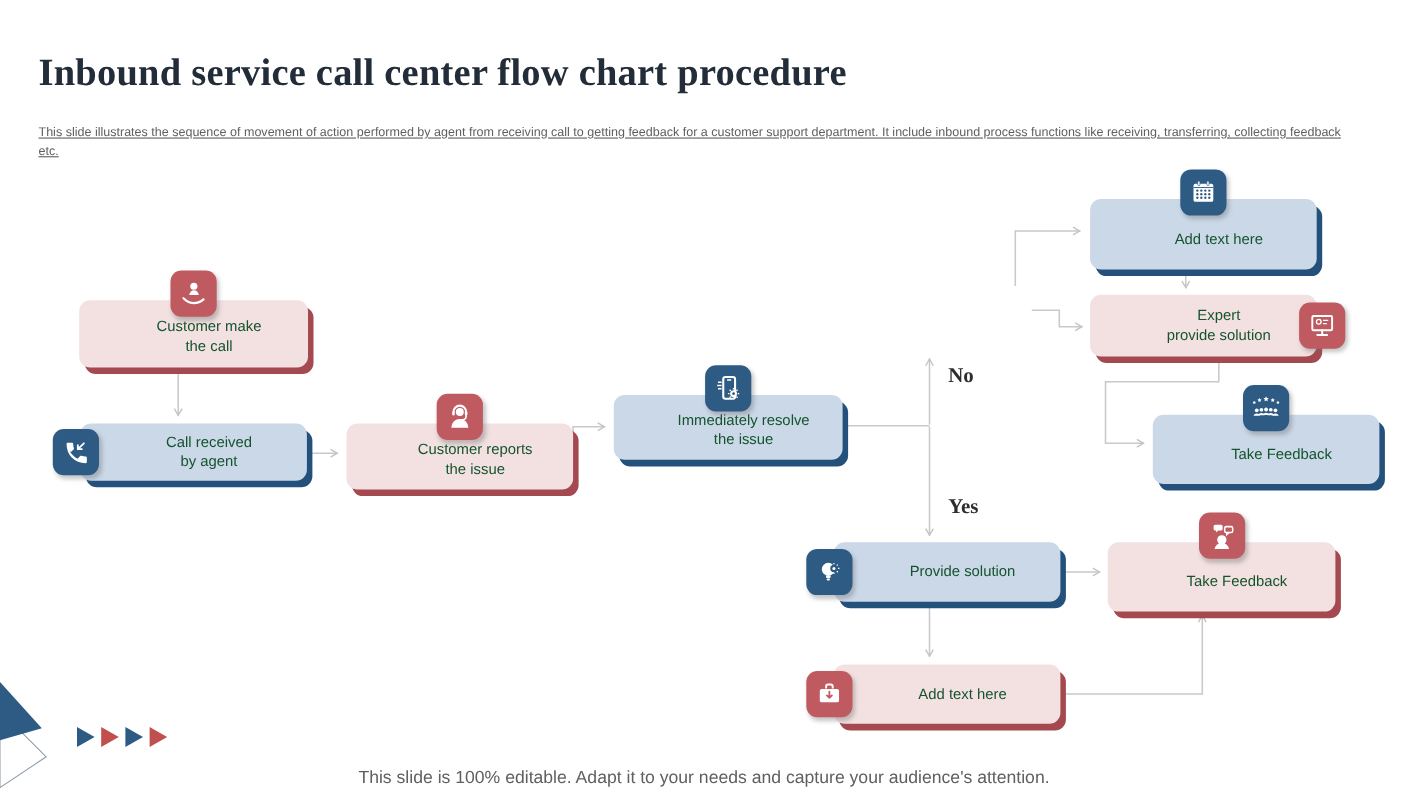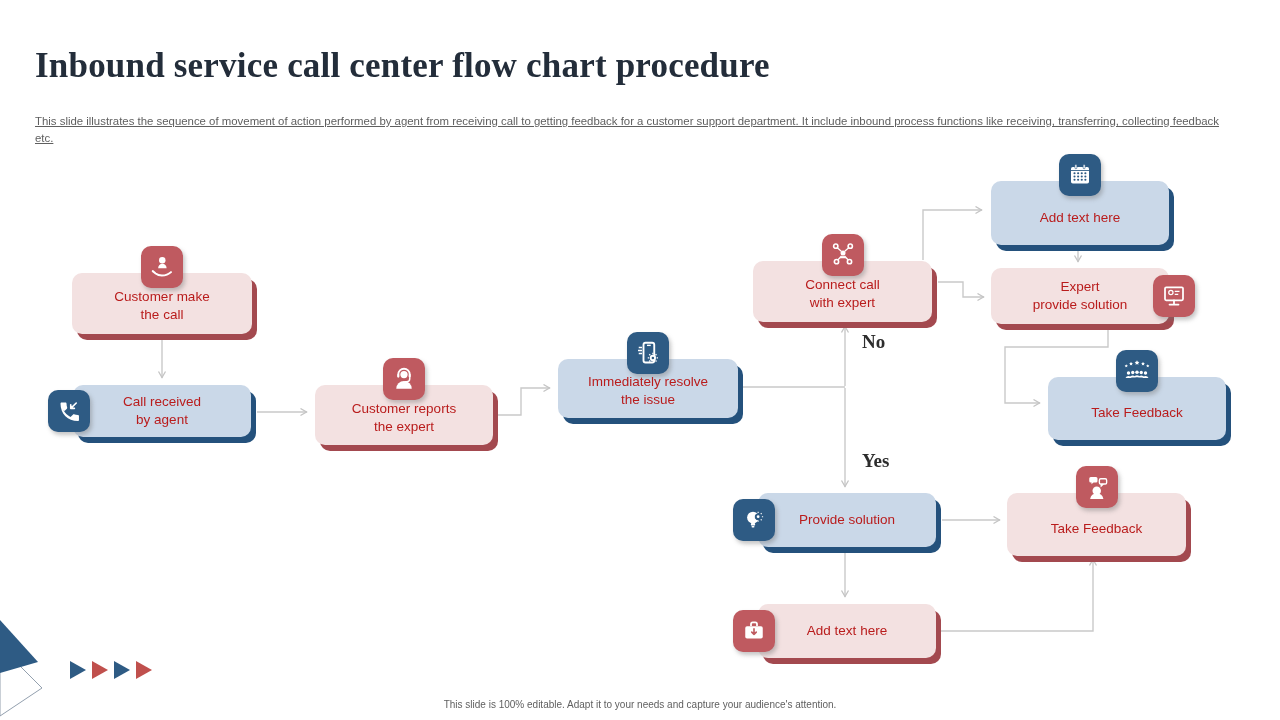--- a/index.html
+++ b/index.html
@@ -4,24 +4,24 @@
 <style>
   html,body{margin:0;padding:0;background:#e8e8e8;}
   .slide{position:relative;width:1280px;height:720px;background:#ffffff;overflow:hidden;
          font-family:"Liberation Sans",sans-serif;}
   .title{position:absolute;left:35px;top:46px;width:1100px;margin:0;
          font-family:"Liberation Serif",serif;font-weight:700;font-size:35px;
          letter-spacing:.2px;color:#232d3a;}
   .desc{position:absolute;left:35px;top:113px;width:1202px;margin:0;
         font-size:11.4px;line-height:1.45;color:#5f5f5f;text-decoration:underline;}
   .footer{position:absolute;left:0;right:0;top:699px;margin:0;text-align:center;
-          font-size:10px;color:#5f5f5f;}
+          font-size:16px;color:#5f5f5f;}
   .connectors{position:absolute;left:0;top:0;width:1280px;height:720px;pointer-events:none;}
   .node{position:absolute;border-radius:10px;display:flex;align-items:center;justify-content:center;
-        font-size:13.5px;color:#b91c1c;text-align:center;line-height:1.32;}
+        font-size:13.5px;color:#14532d;text-align:center;line-height:1.32;padding-left:28px;}
   .node .label{white-space:pre-line;}
   .node.pink{background:#f3e1e1;box-shadow:5px 6px 0 #a3494f;}
   .node.blue{background:#cad8e8;box-shadow:5px 6px 0 #24517c;}
   .badge{position:absolute;width:42px;height:42px;border-radius:10px;
          display:flex;align-items:center;justify-content:center;
          box-shadow:2px 3px 4px rgba(110,110,110,.4);}
   .badge.red{background:#bf5a60;}
   .badge.blu{background:#2e5b84;}
   .badge.pos-top{left:50%;transform:translateX(-50%);top:-27px;}
   .badge.pos-left{left:-25px;top:50%;transform:translateY(-50%);}
@@ -98,55 +98,38 @@
       <svg viewBox="0 0 24 24">
           <circle cx="12" cy="8.4" r="2.9" fill="#fff"></circle>
         <path d="M5.8 19.8a6.2 6.2 0 0 1 12.4 0z" fill="#fff"></path>
         <path d="M7.4 8.4a4.6 4.6 0 0 1 9.2 0" stroke="#fff" stroke-width="1.5" fill="none"></path>
         <rect x="6.5" y="7.8" width="1.8" height="3.1" rx=".9" fill="#fff"></rect>
         <rect x="15.7" y="7.8" width="1.8" height="3.1" rx=".9" fill="#fff"></rect>
         <path d="M16.6 10.9v.7a2.6 2.6 0 0 1-2.6 2.6h-1" stroke="#fff" stroke-width="1.2" fill="none" stroke-linecap="round"></path>
         </svg>
     </span>
     <span class="label">Customer reports
-the expert</span>
+the issue</span>
   </div>
 
   <div class="node blue pad-top2" style="left:558px;top:359px;width:180px;height:54px;">
     <span class="badge blu pos-top">
       <svg viewBox="0 0 24 24">
         <rect x="8.4" y="3.8" width="8.6" height="15.8" rx="1.6" stroke="#fff" stroke-width="1.5" fill="none"></rect>
         <path d="M11.2 5.9h3" stroke="#fff" stroke-width="1.1"></path>
         <path d="M4.6 7.6h2.6M4 10h3.2M4.6 12.4h2.6" stroke="#fff" stroke-width="1.1"></path>
         <circle cx="15.9" cy="15.9" r="2.5" fill="#fff"></circle>
         <circle cx="15.9" cy="15.9" r="1" fill="#2e5b84"></circle>
         <path d="M15.9 12.9v-1.1M15.9 18.9v1.1M12.9 15.9h-1.1M18.9 15.9H20M13.8 13.8l-.8-.8M18 18l.8.8M13.8 18l-.8.8M18 13.8l.8-.8" stroke="#fff" stroke-width="1"></path>
         </svg>
     </span>
     <span class="label">Immediately resolve
 the issue</span>
   </div>
 
-  <div class="node pink pad-top2" style="left:753px;top:261px;width:179px;height:56px;">
-    <span class="badge red pos-top">
-      <svg viewBox="0 0 24 24">
-          <circle cx="12" cy="10.4" r="2" fill="#fff"></circle>
-        <path d="M9.4 14.6a2.7 2.4 0 0 1 5.2 0z" fill="#fff"></path>
-        <path d="M10.6 9L7.2 6M13.4 9l3.4-3M10.8 12.8L7.8 16M13.2 12.8l3 3.2" stroke="#fff" stroke-width="1"></path>
-        <g fill="none" stroke="#fff" stroke-width="1.3">
-          <circle cx="6.2" cy="4.9" r="1.7"></circle>
-            <circle cx="17.8" cy="4.9" r="1.7"></circle>
-          <circle cx="6.8" cy="17.3" r="1.7"></circle>
-            <circle cx="17.2" cy="17.3" r="1.7"></circle>
-          </g>
-        </svg>
-    </span>
-    <span class="label">Connect call
-with expert</span>
-  </div>
 
   <div class="node blue pad-top1" style="left:991px;top:181px;width:178px;height:55px;">
     <span class="badge blu pos-top">
       <svg viewBox="0 0 24 24">
         <rect x="4.8" y="5.6" width="14.4" height="13.2" rx="1.4" fill="#fff"></rect>
         <path d="M4.8 8.4h14.4" stroke="#2e5b84" stroke-width=".7"></path>
         <rect x="7.9" y="3.6" width="1.6" height="3.4" rx=".8" fill="#fff" stroke="#2e5b84" stroke-width=".5"></rect>
         <rect x="14.5" y="3.6" width="1.6" height="3.4" rx=".8" fill="#fff" stroke="#2e5b84" stroke-width=".5"></rect>
         <g fill="#2e5b84">
           <circle cx="7.6" cy="10.6" r=".85"></circle>

